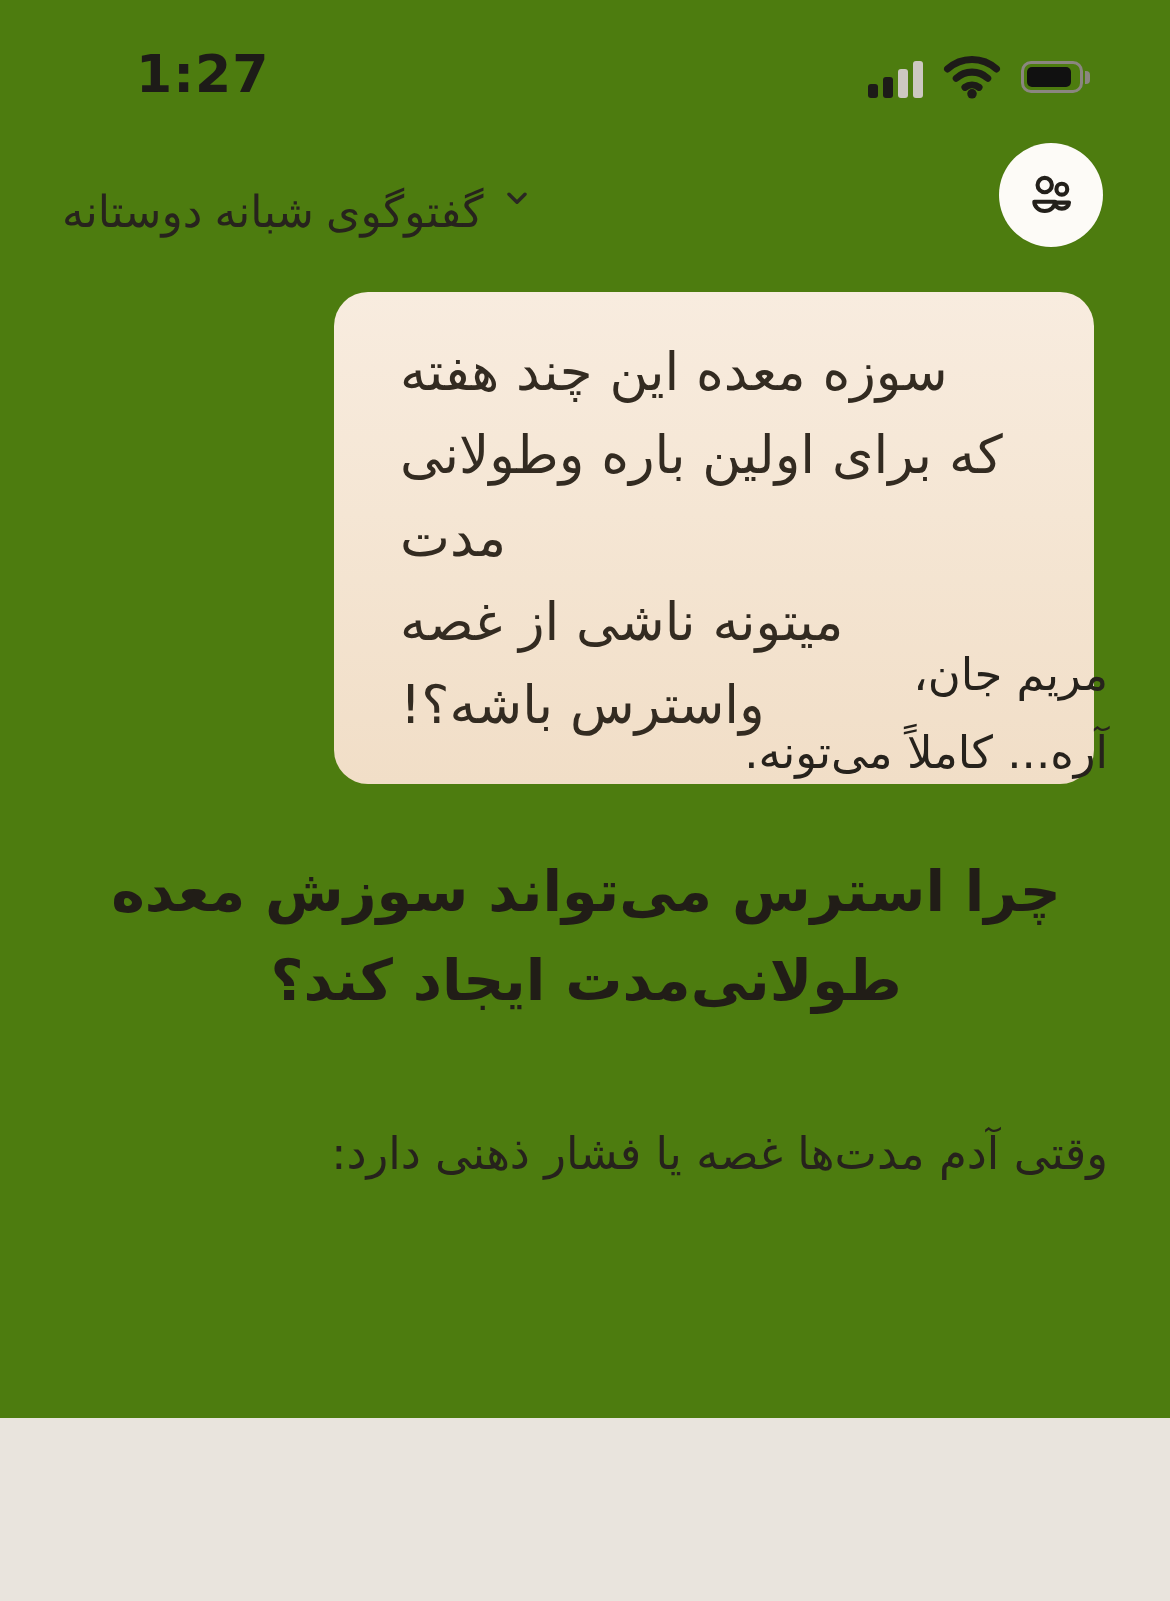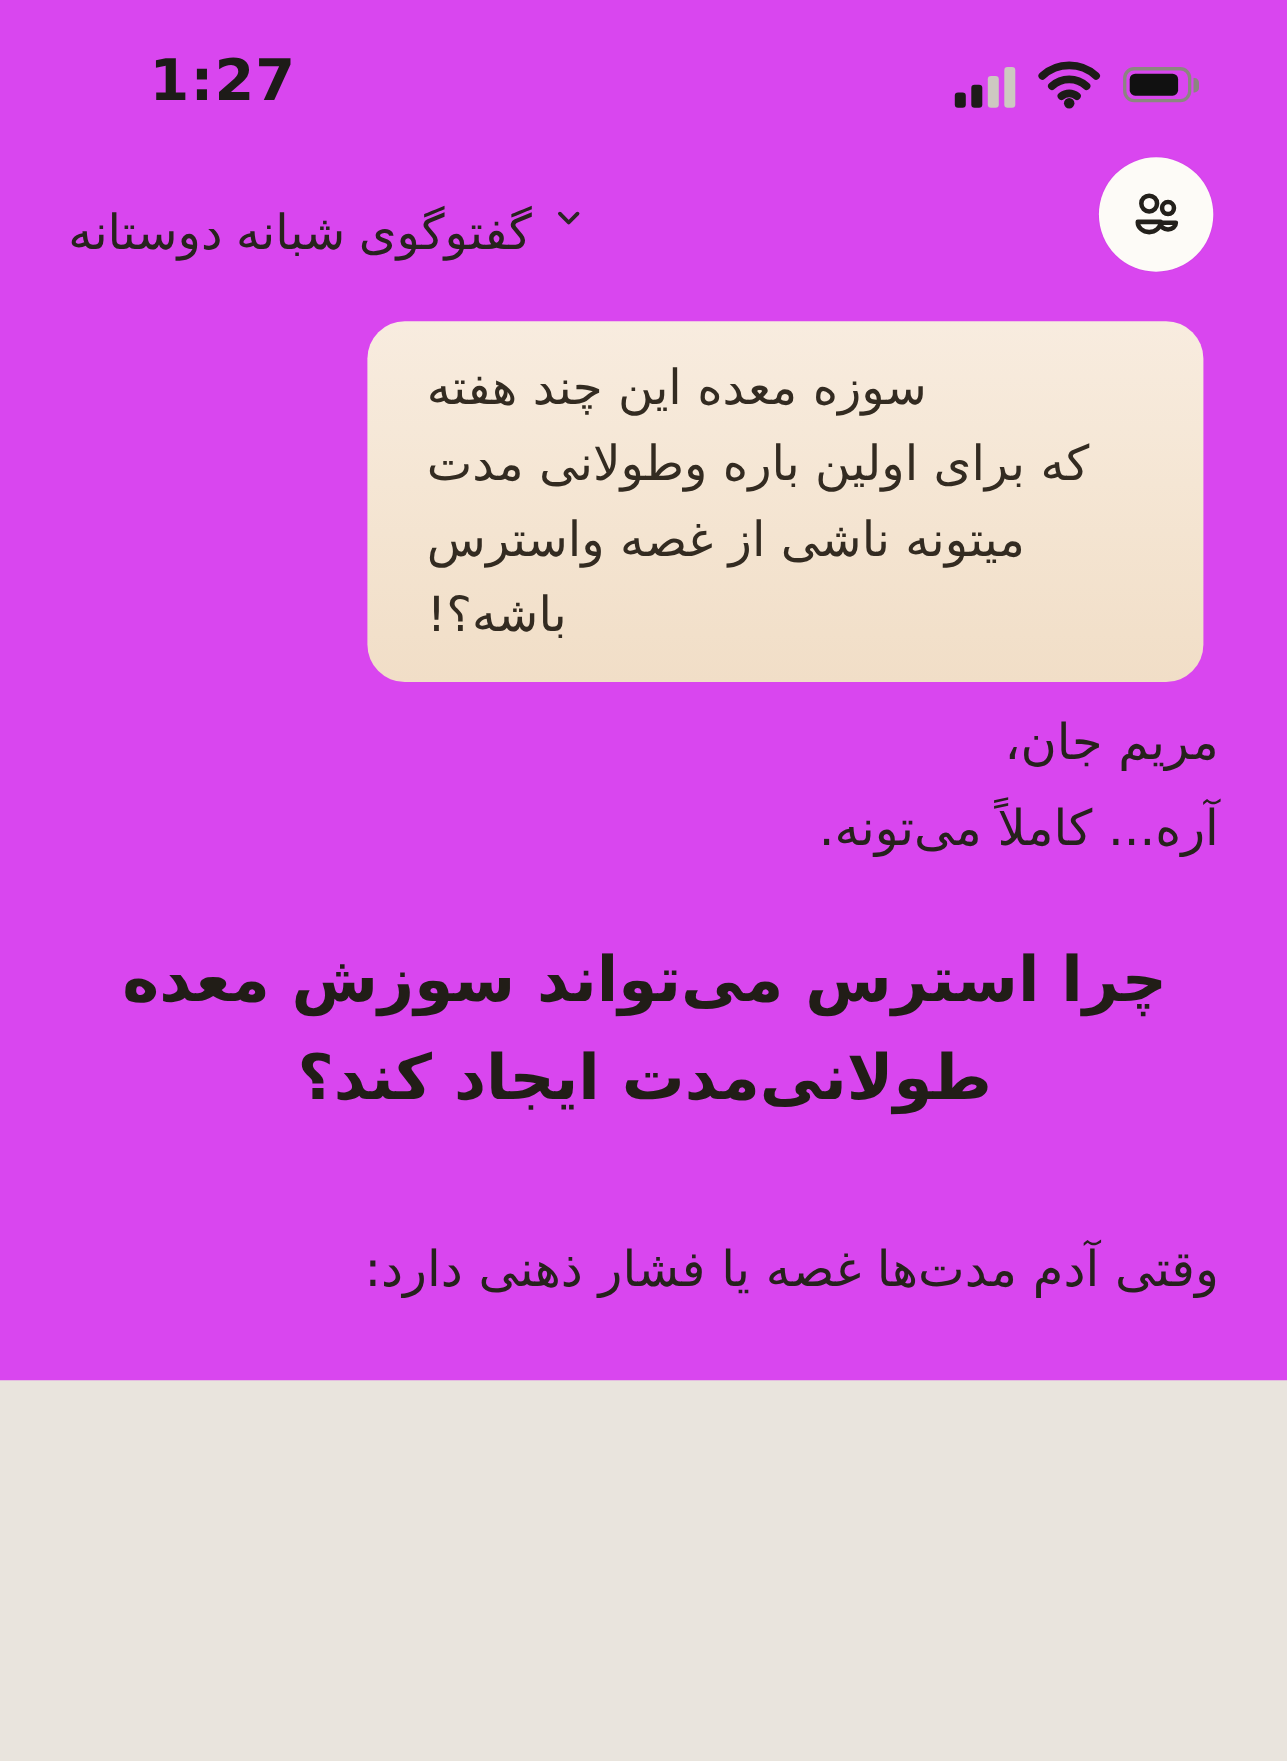--- a/index.html
+++ b/index.html
@@ -1,19 +1,19 @@
 <!DOCTYPE html>
 <html lang="fa"><head>
 <meta charset="utf-8">
 <style>
   html,body{margin:0;padding:0;}
   body{background:#e9e4dd;font-family:"DejaVu Sans",sans-serif;}
   .screen{
-    position:relative;width:1170px;height:1255px;margin:0 auto;
-    background:#d946ef;overflow:hidden;color:#2b261f;
+    position:relative;width:1170px;height:1418px;margin:0 auto;
+    background:#4d7c0f;overflow:hidden;color:#2b261f;
   }
   
   .status-bar{position:absolute;top:0;left:0;right:0;height:115px;}
   .time{
     position:absolute;left:136px;top:44px;font-size:52px;font-weight:700;
     color:#1d1b18;letter-spacing:1px;
   }
   .status-right{position:absolute;right:80px;top:52px;display:flex;align-items:flex-end;gap:20px;}
   .signal{display:flex;align-items:flex-end;gap:5px;height:46px;padding-bottom:2px;}
   .signal .bar{width:10px;border-radius:3px;background:#cdc8c1;}
@@ -42,21 +42,21 @@
   }
   .people-svg{width:52px;height:52px;}
   
   .user-row{position:absolute;top:292px;left:0;right:76px;display:flex;justify-content:flex-end;}
   .user-bubble{
     width:760px;box-sizing:border-box;border-radius:34px;
     background:linear-gradient(180deg,#f8ecdf 0%,#f5e6d4 45%,#f1dec7 100%);
     padding:26px 54px;
   }
   .user-bubble p{
-    margin:0;font-size:44px;line-height:1.57;color:#332b21;
+    margin:12px;font-size:53px;line-height:1.57;color:#332b21;
     direction:rtl;text-align:left;white-space:pre-line;
   }
   .assistant{position:absolute;top:636px;left:64px;right:62px;}
   .assistant p{margin:0;direction:rtl;text-align:right;white-space:pre-line;color:#26221c;}
   .greeting,.para{font-size:45px;line-height:1.74;}
   .para{margin-top:44px !important;}
   .heading{
     margin:54px 0 0 0;font-size:57px;line-height:1.56;font-weight:700;color:#211d17;
     direction:rtl;text-align:center;white-space:pre-line;
   }

